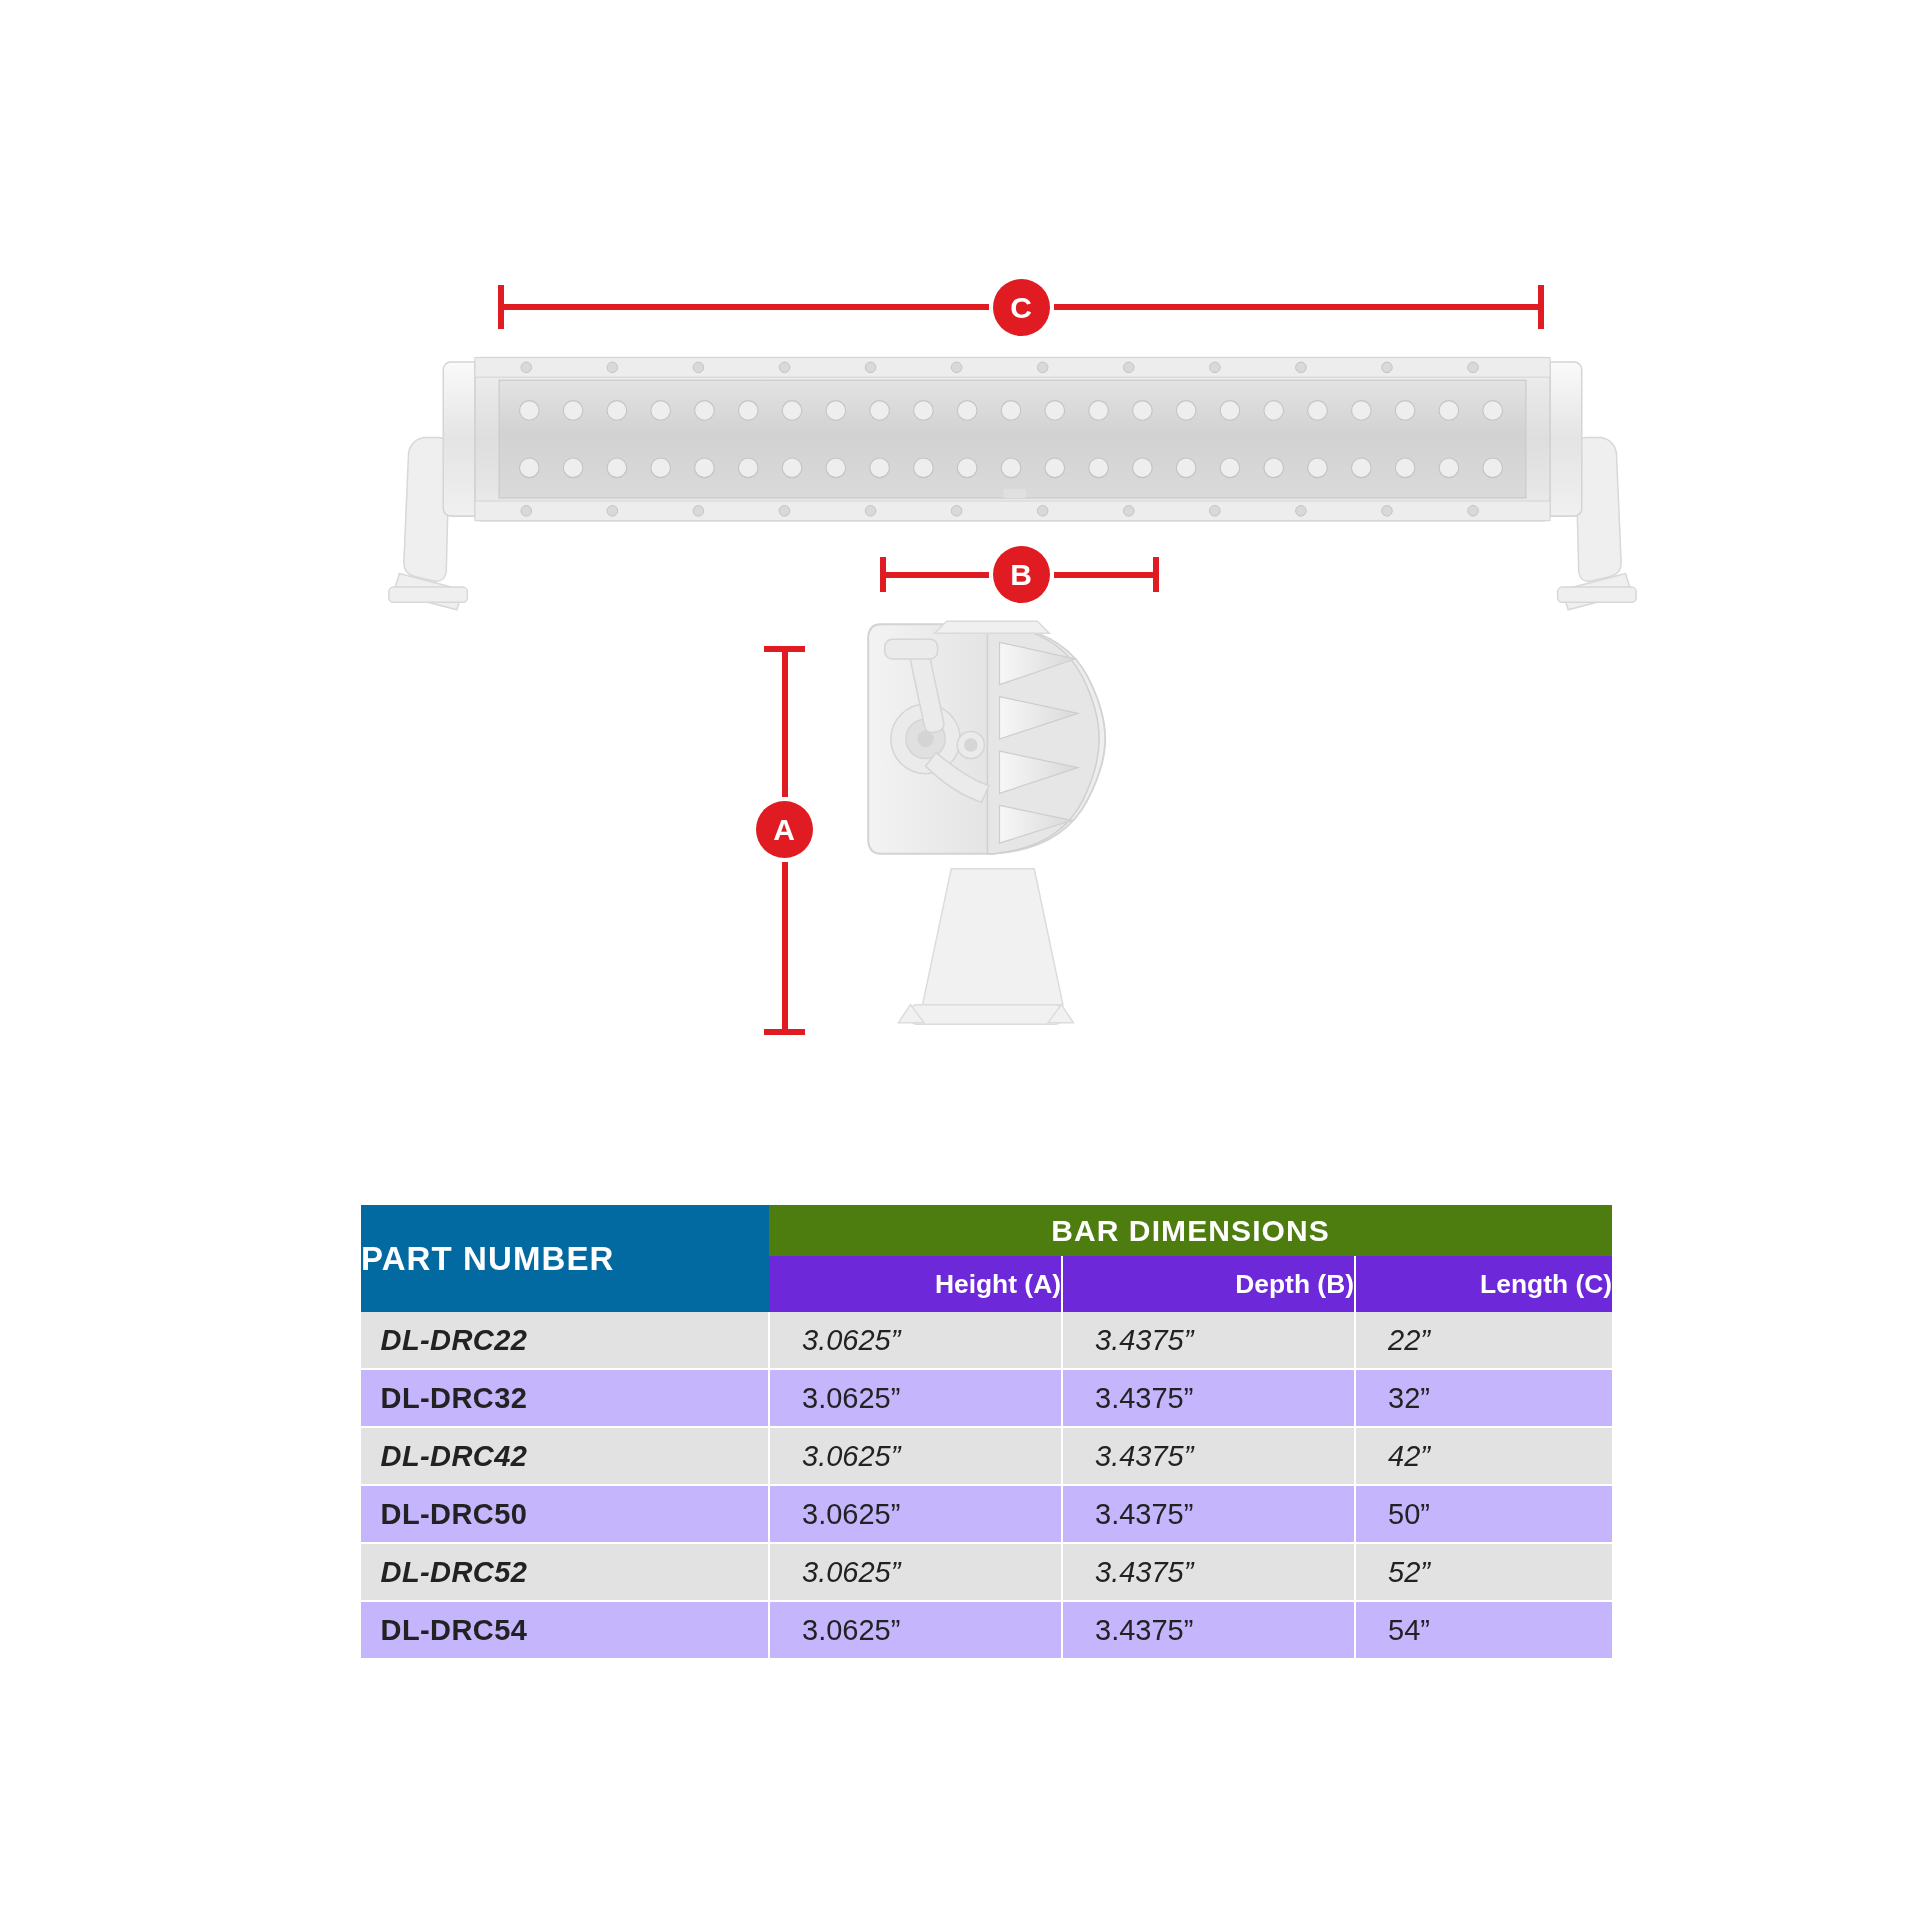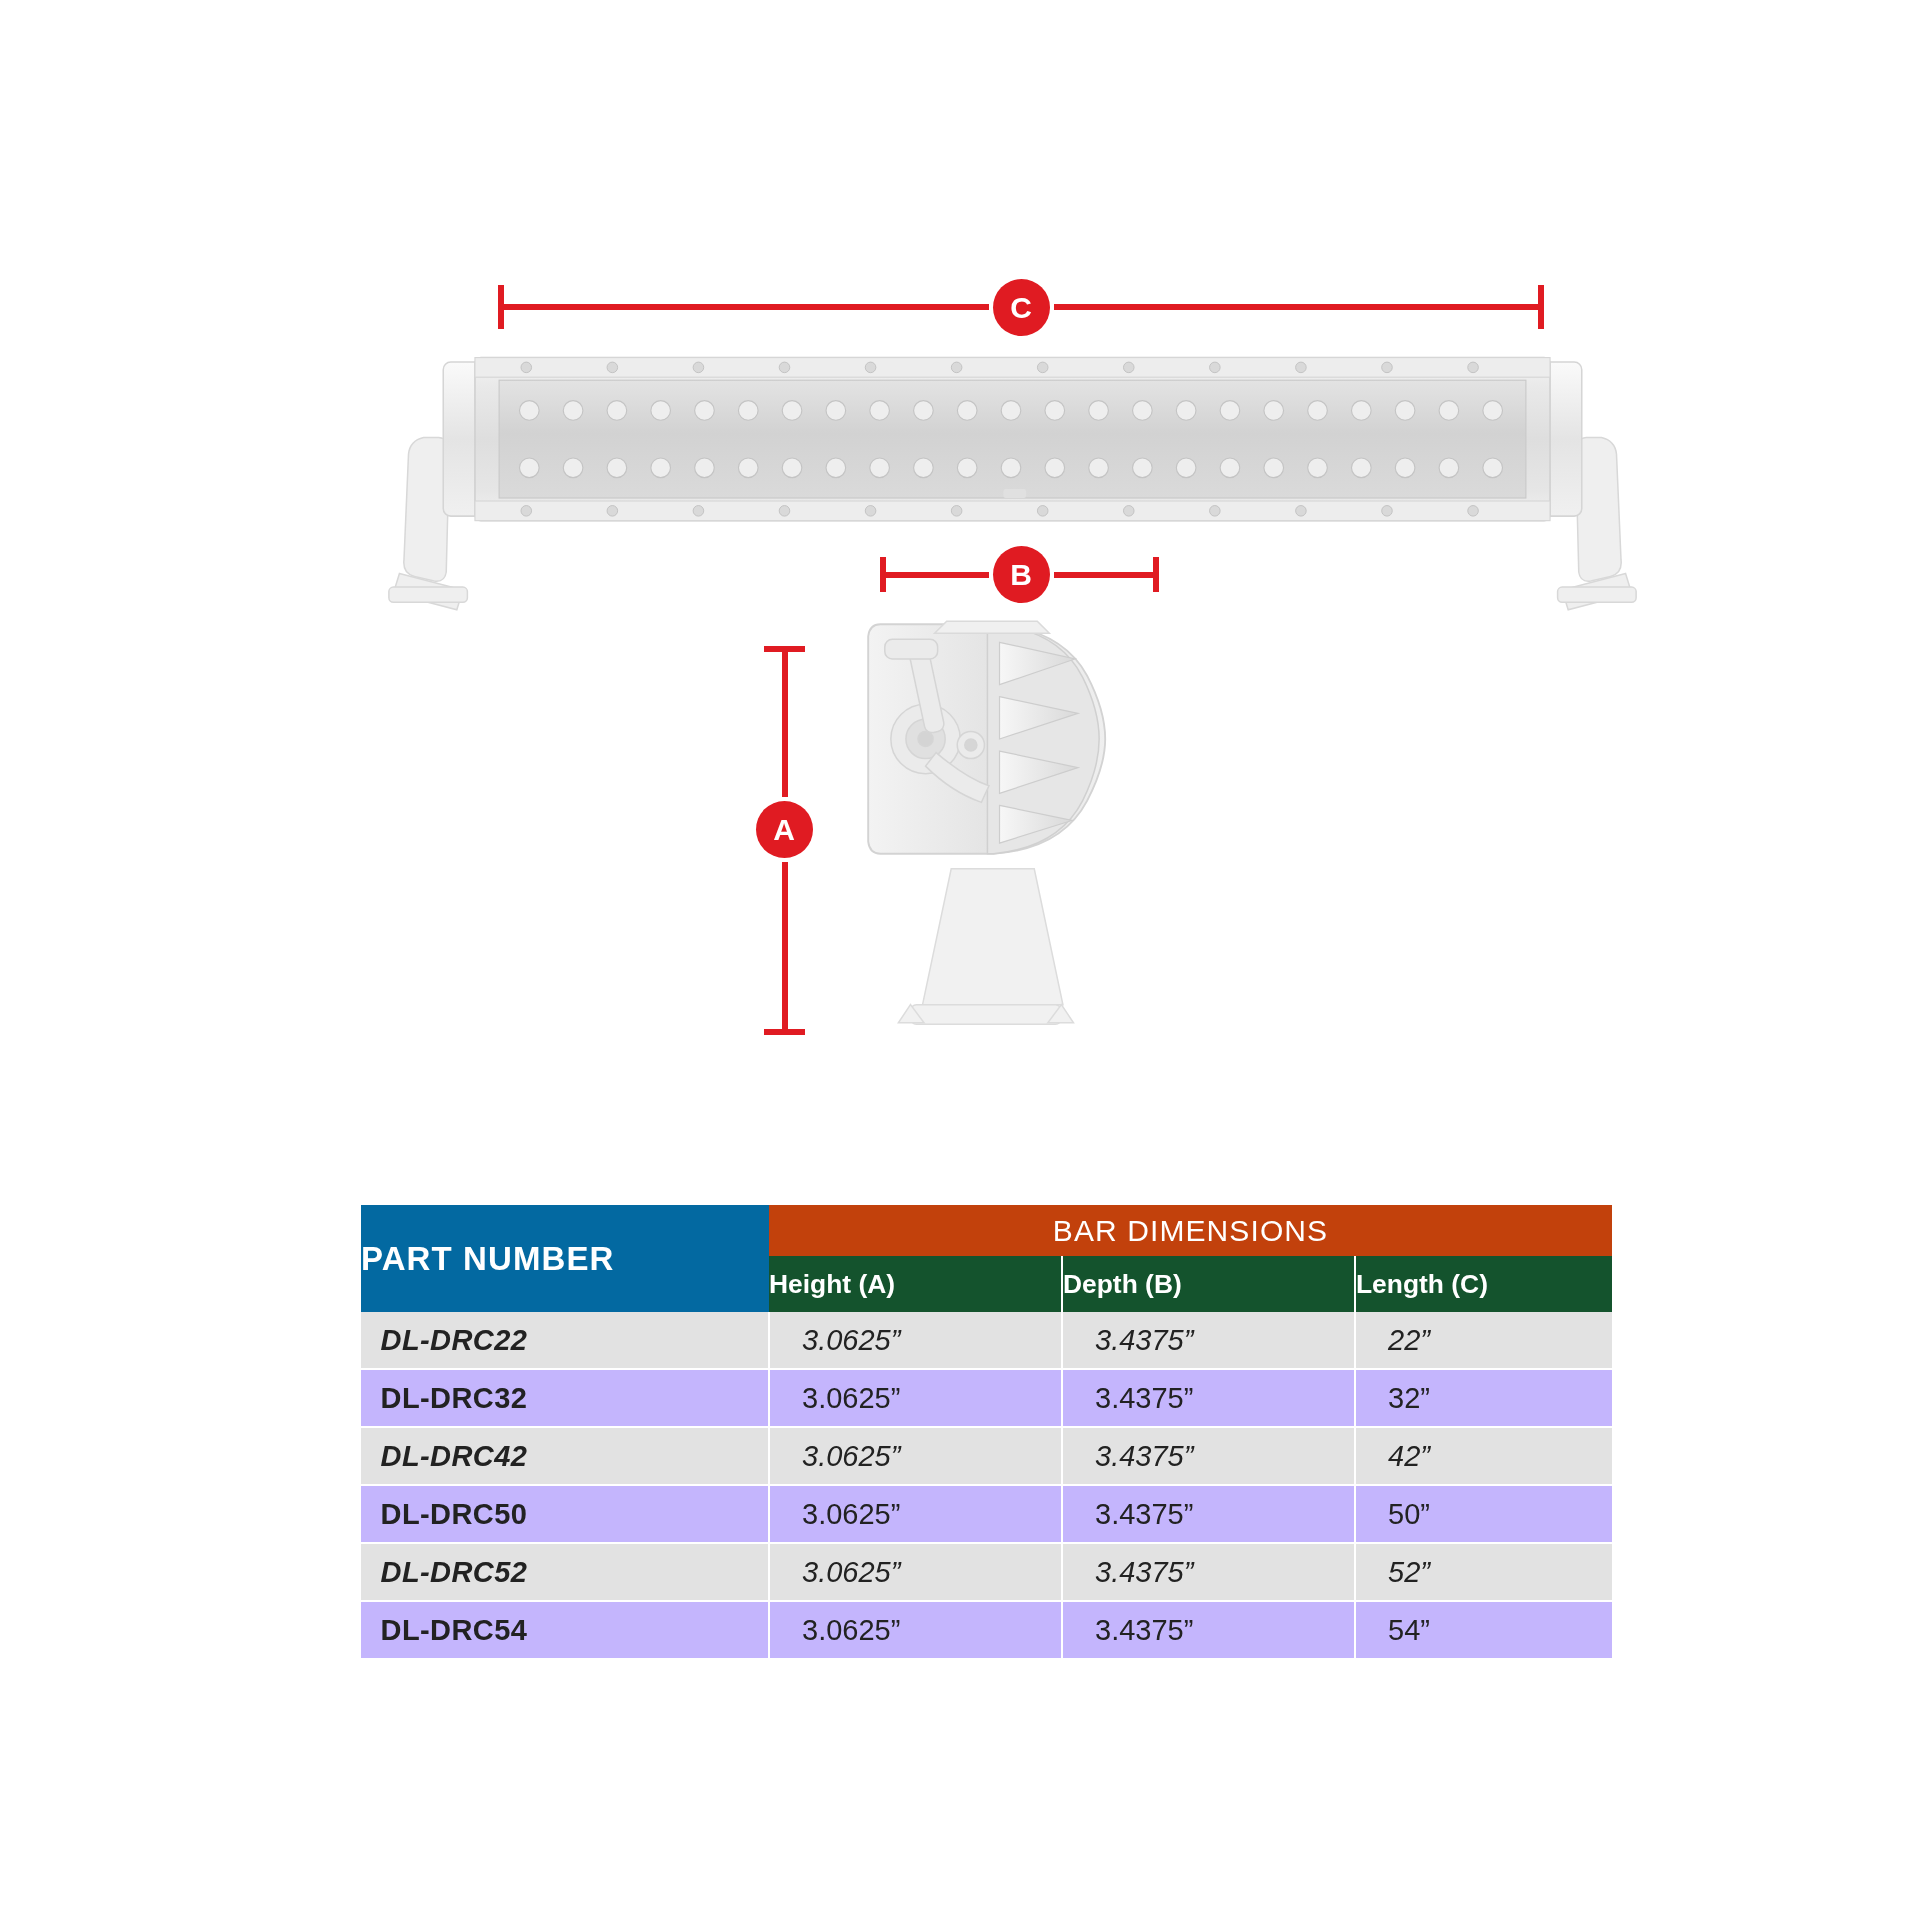--- a/index.html
+++ b/index.html
@@ -88,35 +88,35 @@
     color: #ffffff;
     font-size: 33px;
     font-weight: bold;
     letter-spacing: 1.1px;
     text-align: left;
     padding-left: 19.6px;
     height: 107px;
     vertical-align: middle;
   }
   .cell-bar-dims {
-    background: #c2410c;
+    background: #4d7c0f;
     color: #ffffff;
     font-size: 30px;
-    font-weight: normal;
+    font-weight: bold;
     letter-spacing: 1.1px;
     text-align: center;
     height: 51px;
     vertical-align: middle;
   }
   .cell-subhead {
-    background: #14532d;
+    background: #6d28d9;
     color: #ffffff;
     font-size: 26.4px;
     font-weight: bold;
-    text-align: left;
+    text-align: right;
     padding-left: 16.6px;
     height: 56px;
     vertical-align: middle;
     border-right: 2.3px solid #ffffff;
   }
   .cell-subhead:last-child { border-right: none; }
 
   .row-a td { background: #e2e2e2; font-style: italic; }
   .row-b td { background: #c4b5fd; }
   #spec-table tbody td {

